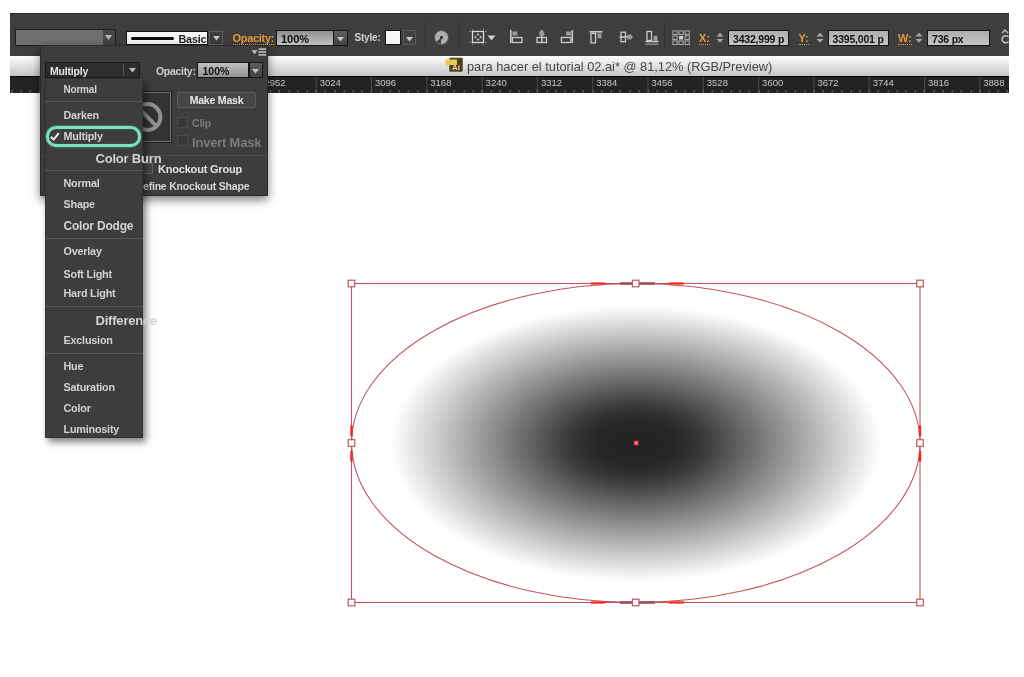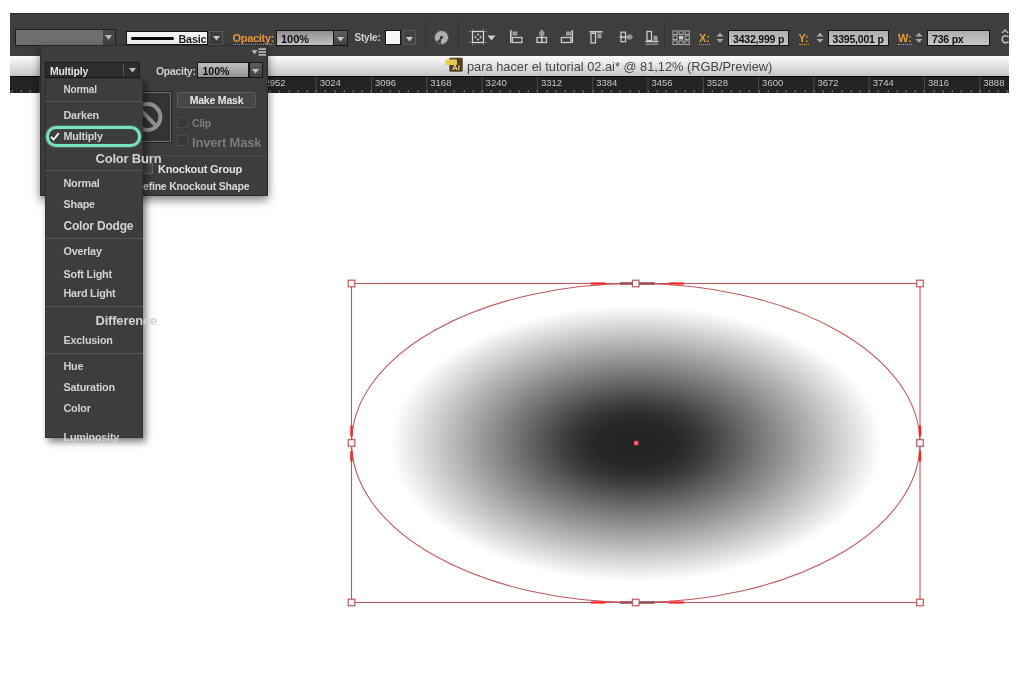--- a/index.html
+++ b/index.html
@@ -260,16 +260,16 @@
 <div class="abs b" style="left:63.5px;top:245.0px;font-size:10.8px;color:#d2d2d2;letter-spacing:-0.2px;">Overlay</div>
 <div class="abs b" style="left:63.5px;top:268px;font-size:10.8px;color:#d2d2d2;letter-spacing:-0.2px;">Soft Light</div>
 <div class="abs b" style="left:63.5px;top:287.0px;font-size:10.8px;color:#d2d2d2;letter-spacing:-0.2px;">Hard Light</div>
 <div class="abs" style="left:45px;top:305.8px;width:97.5px;height:1px;background:#555555;"></div>
 <div class="abs b" style="left:63.5px;top:313.0px;font-size:13px;color:#d2d2d2;letter-spacing:-0.2px;padding-left:32px;">Difference</div>
 <div class="abs b" style="left:63.5px;top:334.0px;font-size:10.8px;color:#d2d2d2;letter-spacing:-0.2px;">Exclusion</div>
 <div class="abs" style="left:45px;top:352.8px;width:97.5px;height:1px;background:#555555;"></div>
 <div class="abs b" style="left:63.5px;top:360.0px;font-size:10.8px;color:#d2d2d2;letter-spacing:-0.2px;">Hue</div>
 <div class="abs b" style="left:63.5px;top:381.0px;font-size:10.8px;color:#d2d2d2;letter-spacing:-0.2px;">Saturation</div>
 <div class="abs b" style="left:63.5px;top:402.0px;font-size:10.8px;color:#d2d2d2;letter-spacing:-0.2px;">Color</div>
-<div class="abs b" style="left:63.5px;top:423.0px;font-size:10.8px;color:#d2d2d2;letter-spacing:-0.2px;margin-top:8px;">Luminosity</div>
+<div class="abs b" style="left:63.5px;top:423.0px;font-size:10.8px;color:#d2d2d2;letter-spacing:-0.2px;">Luminosity</div>
 <div class="abs" style="left:45.5px;top:125.5px;width:95px;height:21.5px;border:3px solid #79e3bf;border-radius:10px;box-sizing:border-box;box-shadow:0 0 2px rgba(120,227,192,0.8), inset 0 0 1px rgba(120,227,192,0.6);"></div>
 <svg class="abs" style="left:49.5px;top:132px;" width="10" height="10">
     <path d="M1 4.8 L3.6 7.6 L8.8 1.2" fill="none" stroke="#eeeeee" stroke-width="2"></path>
   </svg>
 </body></html>

